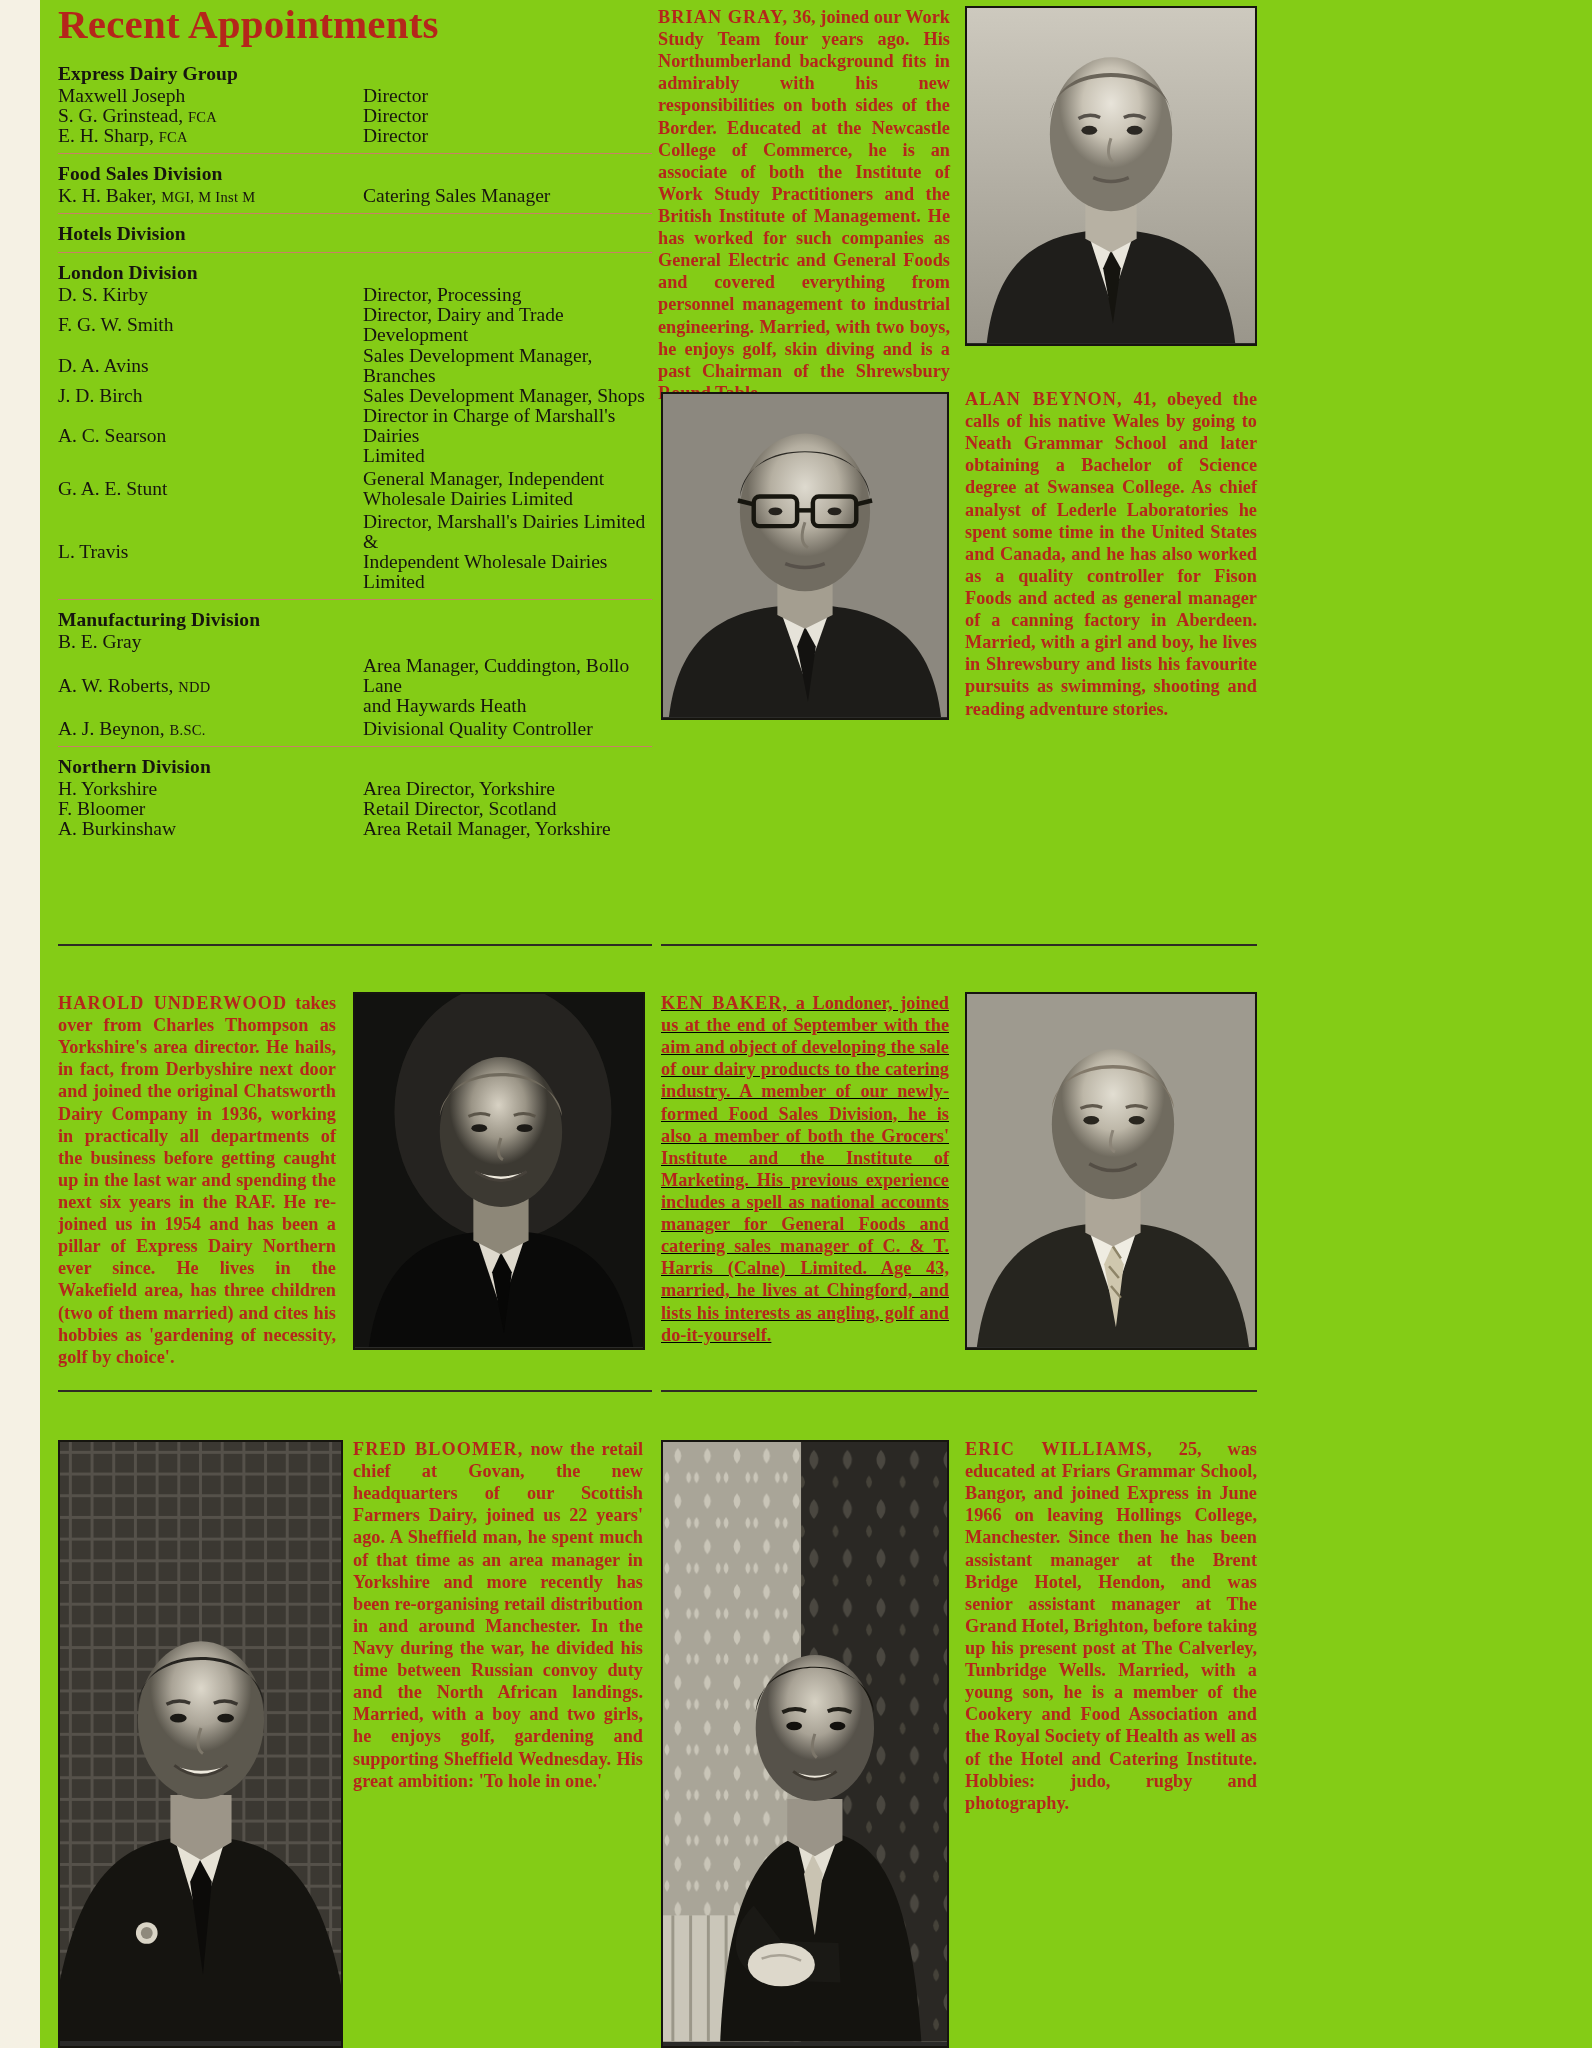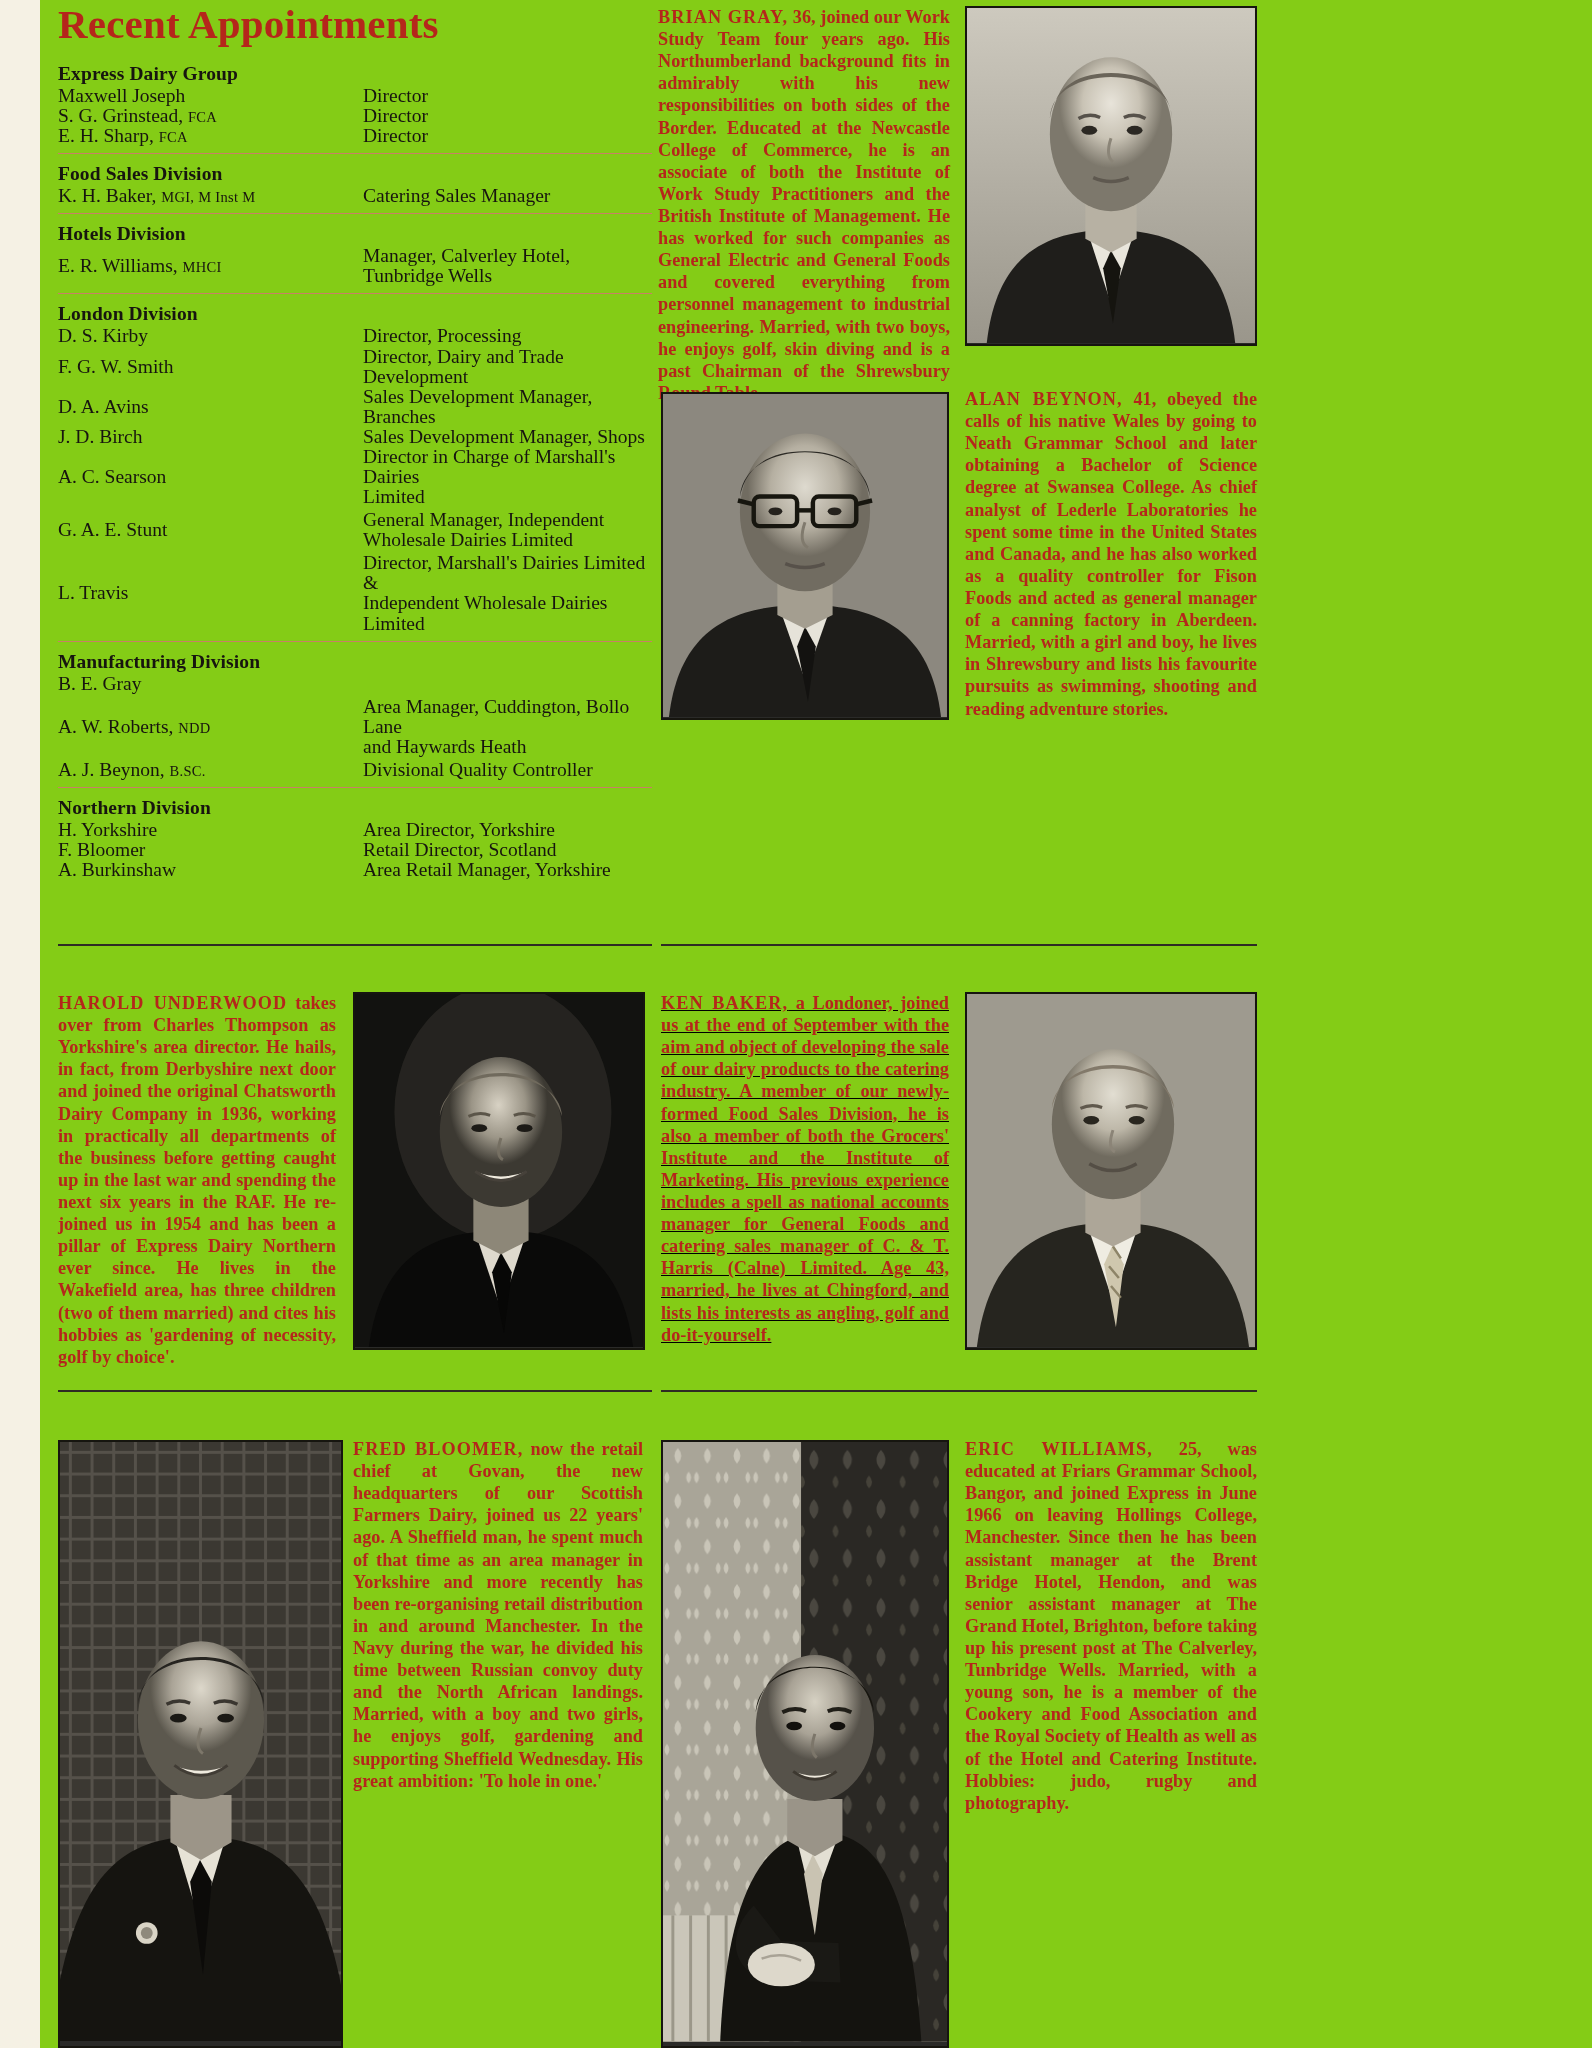--- a/index.html
+++ b/index.html
@@ -146,27 +146,20 @@
             <div class="row">
               <div class="nm"><span>K. H. Baker,</span> <span class="sc">MGI, M Inst M</span></div>
               <div class="rl">
                 <div>Catering Sales Manager</div>
               </div>
             </div>
           </div>
           <div class="sect-rule"></div>
           <div class="sect">
             <div class="sect-head">Hotels Division</div>
-            <div class="row">
-              <div class="nm"><span>E. R. Williams,</span> <span class="sc">MHCI</span></div>
-              <div class="rl">
-                <div>Manager, Calverley Hotel,</div>
-                <div>Tunbridge Wells</div>
-              </div>
-            </div>
           </div>
           <div class="sect-rule"></div>
           <div class="sect">
             <div class="sect-head">London Division</div>
             <div class="row">
               <div class="nm"><span>D. S. Kirby</span></div>
               <div class="rl">
                 <div>Director, Processing</div>
               </div>
             </div>

